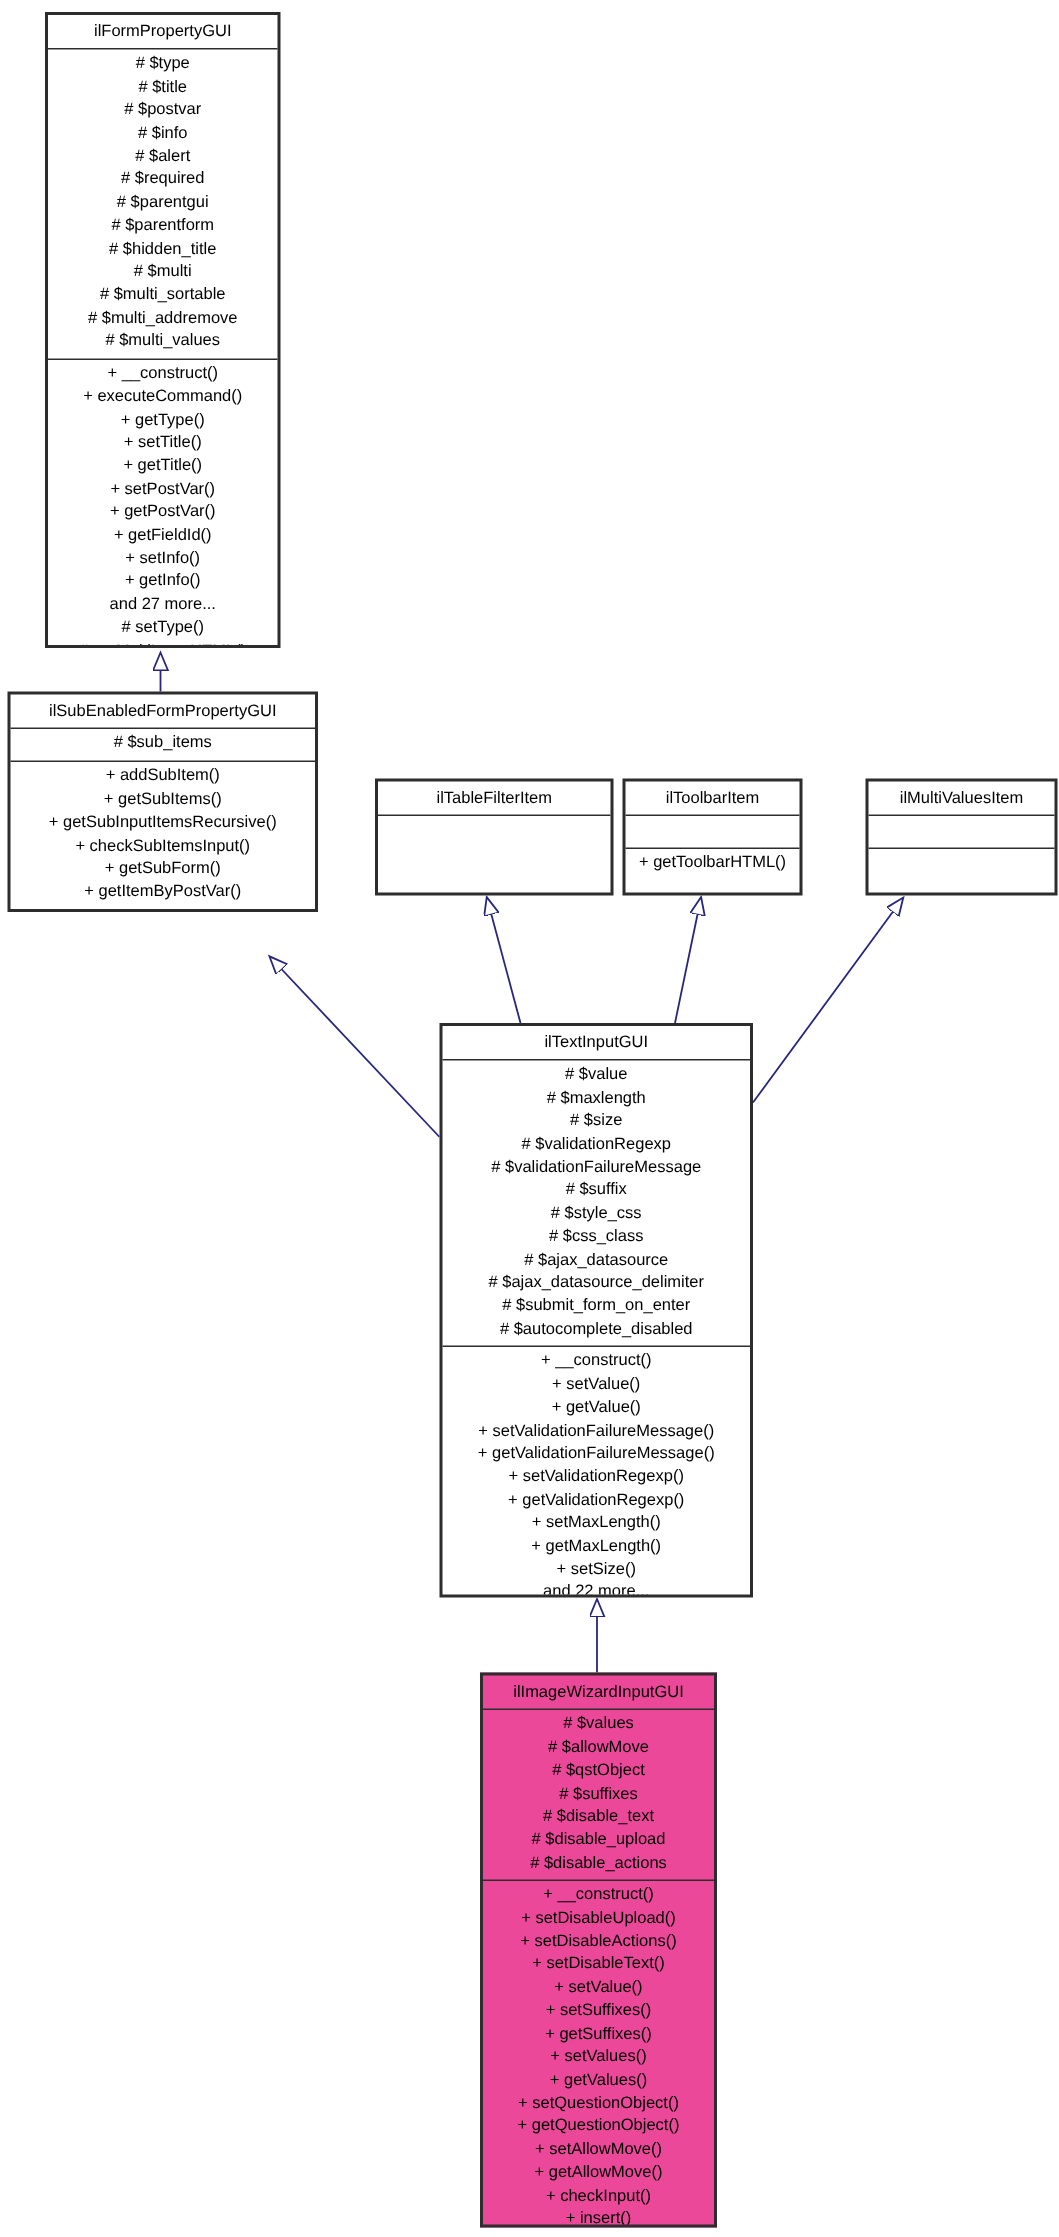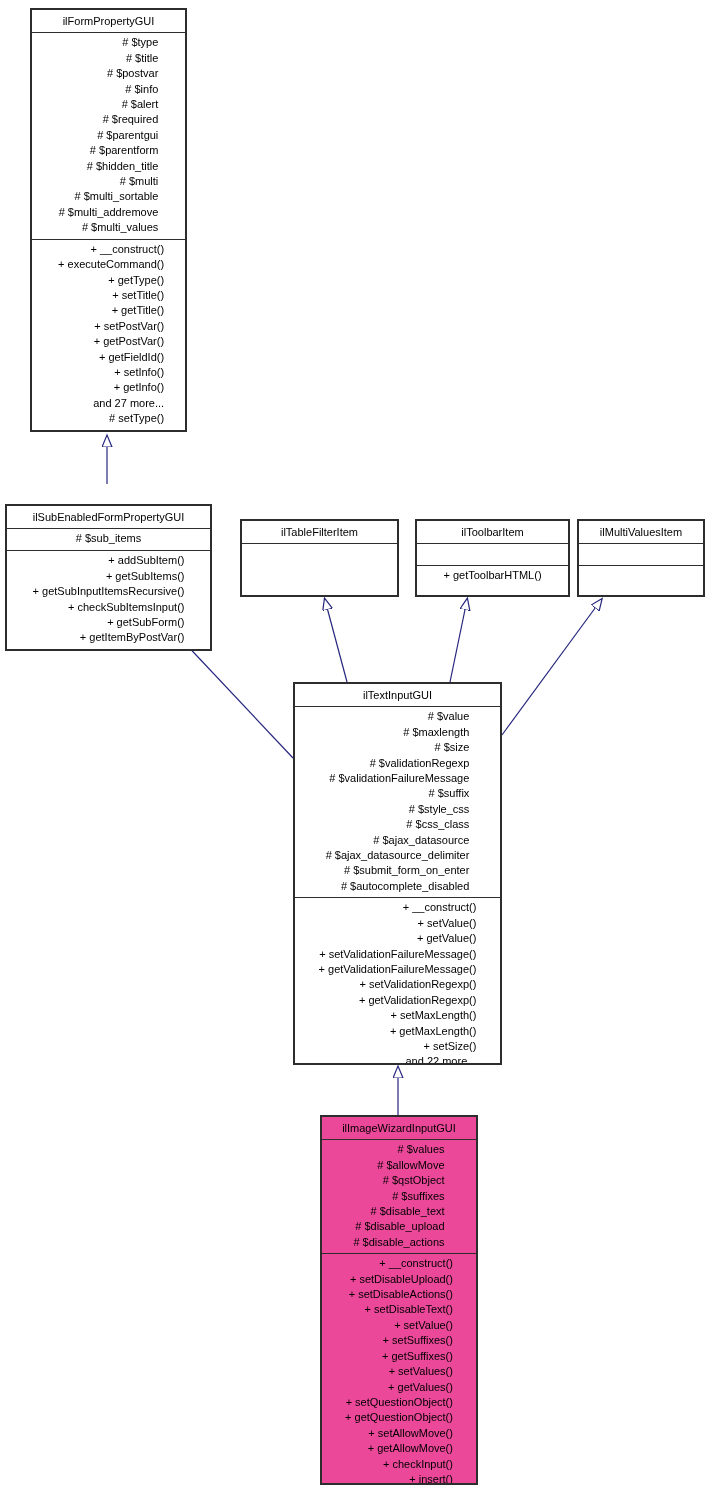--- a/index.html
+++ b/index.html
@@ -46,21 +46,21 @@
     padding: 2px 5px 3px 5px;
     min-height: 16px;
     text-align: center;
     overflow: hidden;
   }
   .uml-section:last-child {
     flex: 1;
   }
   .uml-block {
     display: inline-block;
-    text-align: right;
+    text-align: center;
   }
   .uml-row {
     white-space: nowrap;
   }
 </style>
 </head>
 <body>
 
 <div class="canvas">
 
@@ -81,38 +81,38 @@
   <div class="uml-class" style="left:30px; top:8px; width:157px; height:424px;">
     <div class="uml-title">ilFormPropertyGUI</div>
     <div class="uml-section">
       <div class="uml-block"><div class="uml-row"># $type</div><div class="uml-row"># $title</div><div class="uml-row"># $postvar</div><div class="uml-row"># $info</div><div class="uml-row"># $alert</div><div class="uml-row"># $required</div><div class="uml-row"># $parentgui</div><div class="uml-row"># $parentform</div><div class="uml-row"># $hidden_title</div><div class="uml-row"># $multi</div><div class="uml-row"># $multi_sortable</div><div class="uml-row"># $multi_addremove</div><div class="uml-row"># $multi_values</div></div>
     </div>
     <div class="uml-section">
       <div class="uml-block"><div class="uml-row">+ __construct()</div><div class="uml-row">+ executeCommand()</div><div class="uml-row">+ getType()</div><div class="uml-row">+ setTitle()</div><div class="uml-row">+ getTitle()</div><div class="uml-row">+ setPostVar()</div><div class="uml-row">+ getPostVar()</div><div class="uml-row">+ getFieldId()</div><div class="uml-row">+ setInfo()</div><div class="uml-row">+ getInfo()</div><div class="uml-row">and 27 more...</div><div class="uml-row"># setType()</div><div class="uml-row"># getMultiIconsHTML()</div></div>
     </div>
   </div>
 
-  <div class="uml-class" style="left:5px; top:504px; width:207px; height:147px;">
+  <div class="uml-class" style="left:5px; top:461px; width:207px; height:147px;">
     <div class="uml-title">ilSubEnabledFormPropertyGUI</div>
     <div class="uml-section">
       <div class="uml-block"><div class="uml-row"># $sub_items</div></div>
     </div>
     <div class="uml-section">
       <div class="uml-block"><div class="uml-row">+ addSubItem()</div><div class="uml-row">+ getSubItems()</div><div class="uml-row">+ getSubInputItemsRecursive()</div><div class="uml-row">+ checkSubItemsInput()</div><div class="uml-row">+ getSubForm()</div><div class="uml-row">+ getItemByPostVar()</div></div>
     </div>
   </div>
 
-  <div class="uml-class" style="left:240px; top:519px; width:159px; height:78px;">
+  <div class="uml-class" style="left:250px; top:519px; width:159px; height:78px;">
     <div class="uml-title">ilTableFilterItem</div>
     <div class="uml-section">
       <div class="uml-block"></div>
     </div>
   </div>
 
-  <div class="uml-class" style="left:415px; top:519px; width:155px; height:78px;">
+  <div class="uml-class" style="left:415px; top:519px; width:120px; height:78px;">
     <div class="uml-title">ilToolbarItem</div>
     <div class="uml-section">
       <div class="uml-block"></div>
     </div>
     <div class="uml-section">
       <div class="uml-block"><div class="uml-row">+ getToolbarHTML()</div></div>
     </div>
   </div>
 
   <div class="uml-class" style="left:577px; top:519px; width:128px; height:78px;">

